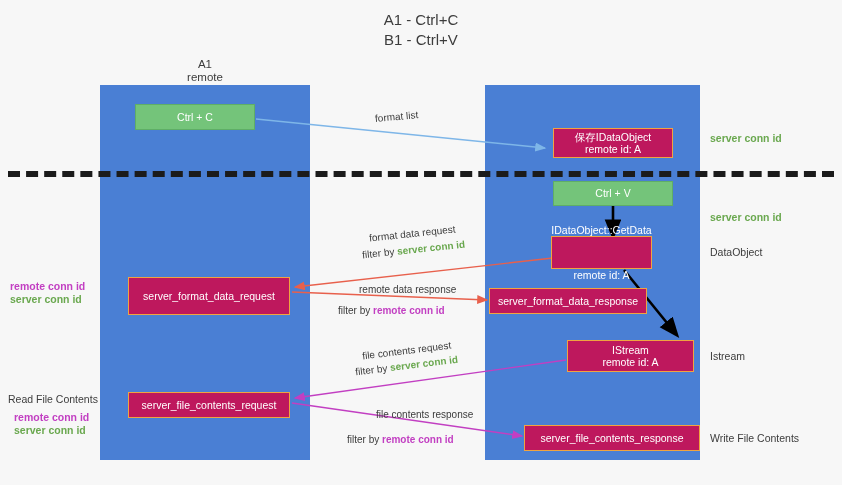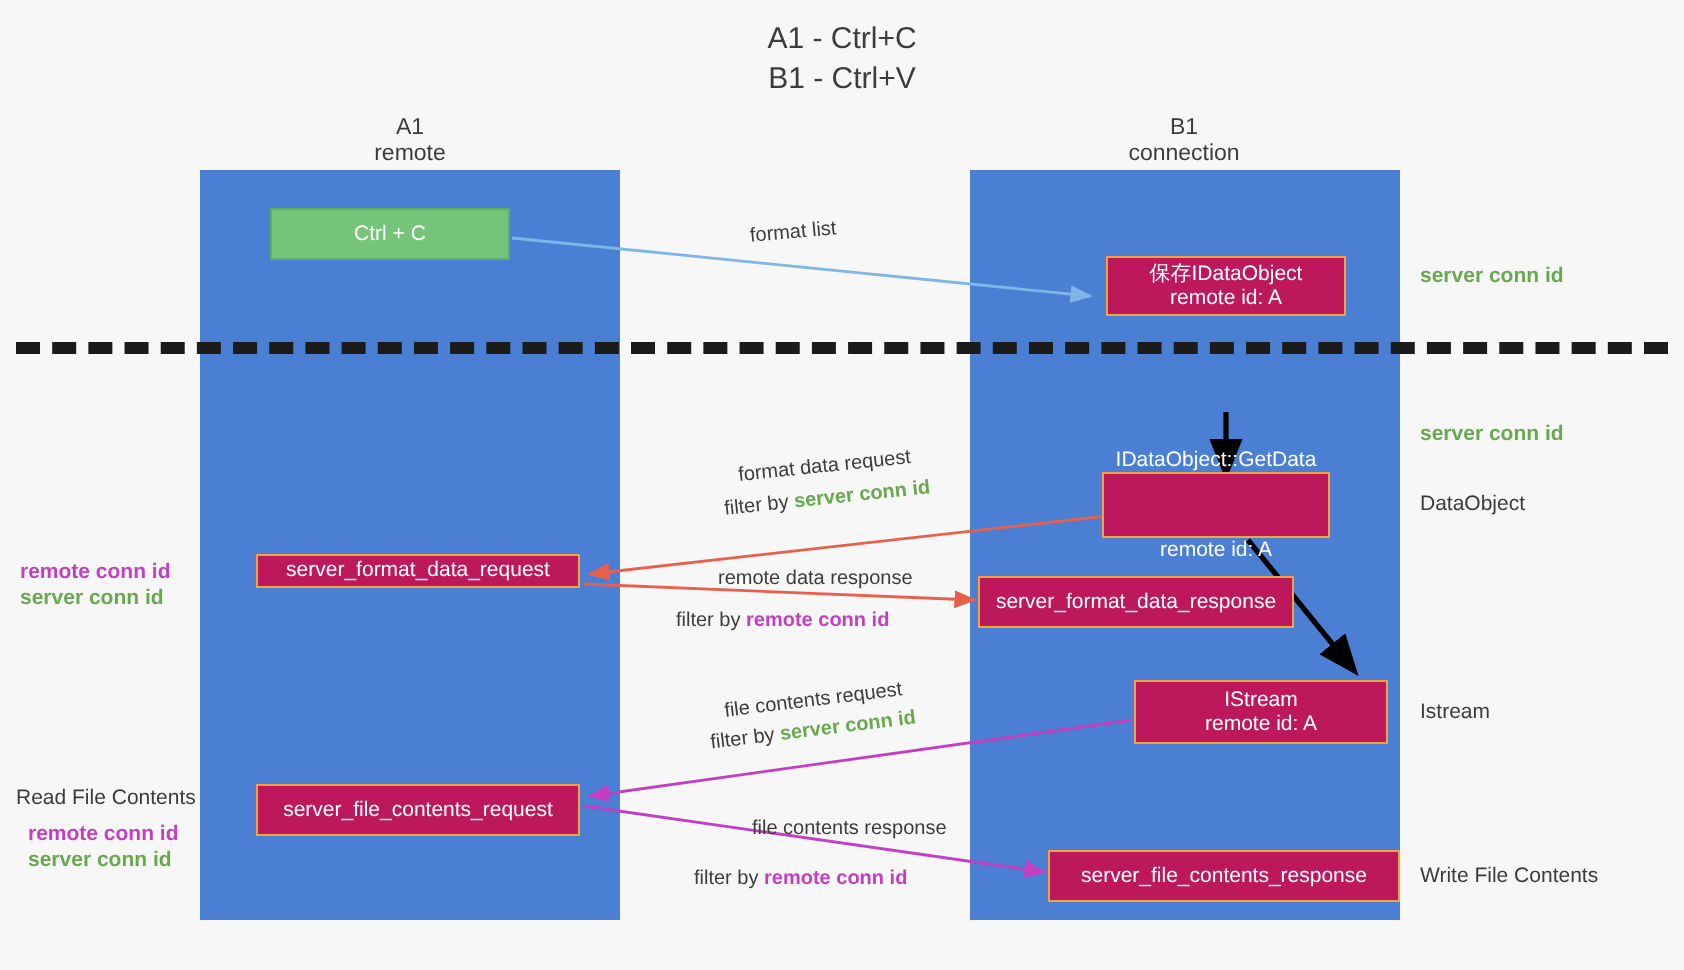--- a/index.html
+++ b/index.html
@@ -109,22 +109,20 @@
 </head>
 <body>
 
 <div id="stage">
 
   <div class="abs title">A1 - Ctrl+C
 B1 - Ctrl+V</div>
 
   <div class="abs col-head" style="left:140px; top:58px; width:130px;">A1
 remote</div>
-  <div class="abs col-head" style="left:527px; top:58px; width:130px;">B1
-connection</div>
 
   <div class="abs lane lane-a"></div>
   <div class="abs lane lane-b"></div>
 
   <svg class="overlay" viewBox="0 0 842 485">
     <defs>
       <marker id="ar-blue" markerWidth="9" markerHeight="9" refX="7" refY="3.2" orient="auto">
         <path d="M0,0 L8,3.2 L0,6.4 z" fill="#7eb6e8"></path>
       </marker>
       <marker id="ar-red" markerWidth="9" markerHeight="9" refX="7" refY="3.2" orient="auto">
@@ -157,32 +155,35 @@
 
   <div class="abs node node-green" style="left:135px; top:104px; width:120px; height:26px;">
     <div class="l1">Ctrl + C</div>
   </div>
 
   <div class="abs node node-orange" style="left:553px; top:128px; width:120px; height:30px;">
     <div class="l1">保存IDataObject</div>
     <div class="l2">remote id: A</div>
   </div>
 
-
-  <div class="abs node node-orange" style="left:551px; top:236px; width:114px; height:33px;gap:32px;">
+  <div class="abs node node-green" style="left:553px; top:181px; width:120px; height:25px;">
+    <div class="l1">Ctrl + V</div>
+  </div>
+
+  <div class="abs node node-orange" style="left:551px; top:236px; width:101px; height:33px;gap:32px;">
     <div class="l1">IDataObject::GetData</div>
     <div class="l2">remote id: A</div>
   </div>
 
   <div class="abs node node-orange" style="left:567px; top:340px; width:127px; height:32px;">
     <div class="l1">IStream</div>
     <div class="l2">remote id: A</div>
   </div>
 
-  <div class="abs node node-orange" style="left:128px; top:277px; width:162px; height:17px;">
+  <div class="abs node node-orange" style="left:128px; top:277px; width:162px; height:38px;">
     <div class="l1">server_format_data_request</div>
   </div>
 
   <div class="abs node node-orange" style="left:489px; top:288px; width:158px; height:26px;">
     <div class="l1">server_format_data_response</div>
   </div>
 
   <div class="abs node node-orange" style="left:128px; top:392px; width:162px; height:26px;">
     <div class="l1">server_file_contents_request</div>
   </div>

